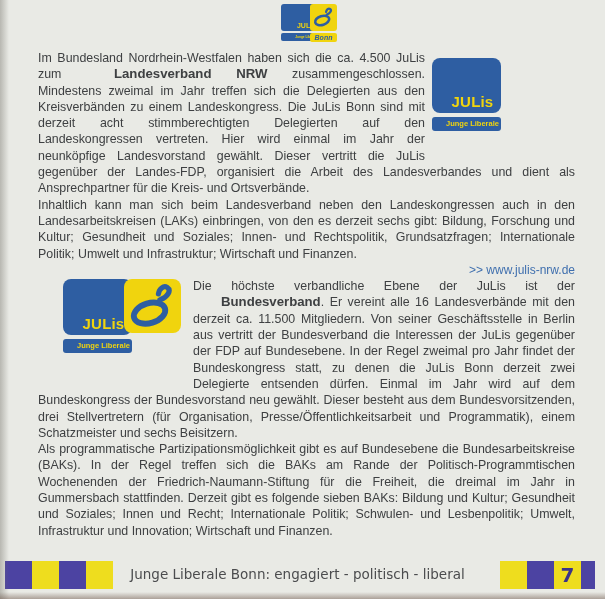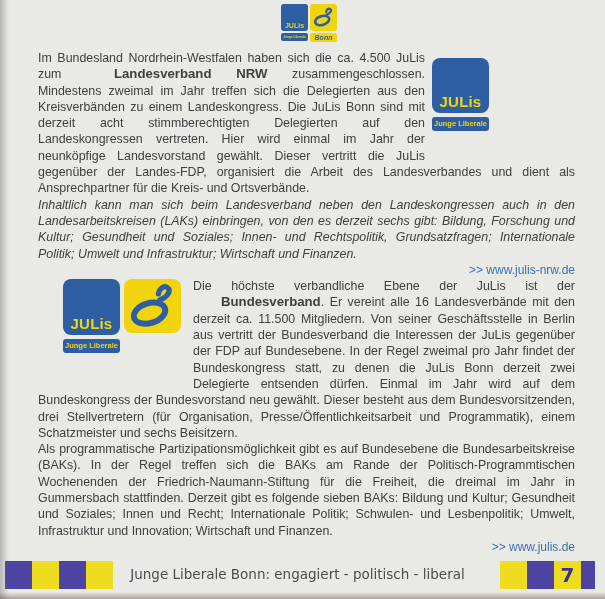--- a/index.html
+++ b/index.html
@@ -8,21 +8,21 @@
     background:#e9eae5; overflow:hidden;
     font-family:"Liberation Sans", sans-serif;
   }
   
   .edge-left { position:absolute; left:0; top:0; bottom:0; width:9px;
     background:linear-gradient(90deg, rgba(110,108,100,0.40), rgba(110,108,100,0)); pointer-events:none; z-index:9;}
   .edge-bottom { position:absolute; left:0; right:0; bottom:0; height:7px;
     background:linear-gradient(0deg, rgba(96,70,58,0.45), rgba(96,70,58,0)); pointer-events:none; z-index:9;}
 
   
-  .jl-blue  { background:#2e5ea2; }
+  .jl-blue  { background:#2e5ea2;padding-left:12px; }
   .jl-yel   { background:#f0d40e; }
   .bird-svg { display:block; color:#2e5ea2; }
 
   
   .top-logo { position:absolute; left:281px; top:4px; display:flex; gap:2px; }
   .tl-col { display:flex; flex-direction:column; gap:2px; width:27px; }
   .tl-sq  { width:27px; height:27px; border-radius:3px; display:flex; align-items:flex-end; justify-content:center; }
   .tl-word { color:#f0d40e; font-weight:bold; font-size:7px; padding-bottom:2px; letter-spacing:0; }
   .tl-birdbox { align-items:center; }
   .tl-bar { width:27px; height:8px; border-radius:2px; display:flex; align-items:center; justify-content:center; }
@@ -44,21 +44,21 @@
   .content { position:absolute; left:38px; top:50px; width:537px;
     font-size:12.4px; line-height:16.3px; color:#3e4042; text-align:justify; }
   .content p { margin:0; }
   .b { font-weight:bold; font-size:13.2px;padding-left:28px; }
   .float-nrw { float:right; width:150px; height:98px; }
   .float-nrw .big-logo { margin:8px 0 0 7px; }
   .float-fed { float:left; width:155px; height:98px; }
   .float-fed .big-logo { margin:1px 0 0 25px; }
   .para { margin:0; }
   .m-after-p1 { margin-bottom:8px; }
-  .m-after-p2 { margin-bottom:1px;font-style:italic; }
+  .m-after-p2 { margin-bottom:1px; }
   .m-after-link1 { margin-bottom:21px; }
   .m-after-p3 { margin-bottom:6px; }
   .m-after-p4 { margin-bottom:1px; }
   .weblink { color:#3f6fae; font-size:12px; text-align:right; cursor:pointer; }
 
   
   .footer-band { position:absolute; left:0; top:561px; width:595px; height:30px; }
   .sqgrp { position:absolute; top:0; display:flex; }
   .sqgrp.left { left:5px; }
   .sqgrp.right { right:0; }
@@ -147,21 +147,20 @@
             </span>
           </span>
         </span>
       </span>
       <span>Die höchste verbandliche Ebene der JuLis ist der </span><span class="b">Bundesverband</span><span>. Er vereint alle 16 Landesverbände mit den derzeit ca. 11.500 Mitgliedern. Von seiner Geschäftsstelle in Berlin aus vertritt der Bundesverband die Interessen der JuLis gegenüber der FDP auf Bundesebene. In der Regel zweimal pro Jahr findet der Bundeskongress statt, zu denen die JuLis Bonn derzeit zwei Delegierte entsenden dürfen. Einmal im Jahr wird auf dem Bundeskongress der Bundesvorstand neu gewählt. Dieser besteht aus dem Bundesvorsitzenden, drei Stellvertretern (für Organisation, Presse/Öffentlichkeitsarbeit und Programmatik), einem Schatzmeister und sechs Beisitzern.</span>
     </p>
 
     <p class="para m-after-p4">
       <span>Als programmatische Partizipationsmöglichkeit gibt es auf Bundesebene die Bundesarbeitskreise (BAKs). In der Regel treffen sich die BAKs am Rande der Politisch-Programmtischen Wochenenden der Friedrich-Naumann-Stiftung für die Freiheit, die dreimal im Jahr in Gummersbach stattfinden. Derzeit gibt es folgende sieben BAKs: Bildung und Kultur; Gesundheit und Soziales; Innen und Recht; Internationale Politik; Schwulen- und Lesbenpolitik; Umwelt, Infrastruktur und Innovation; Wirtschaft und Finanzen.</span>
     </p>
-    <p class="para weblink">&gt;&gt; www.julis.de</p>
 
   </div>
 
   <div class="footer-band">
     <div class="sqgrp left">
       <div class="sq purple"></div>
       <div class="sq yellow"></div>
       <div class="sq purple"></div>
       <div class="sq yellow"></div>
     </div>

